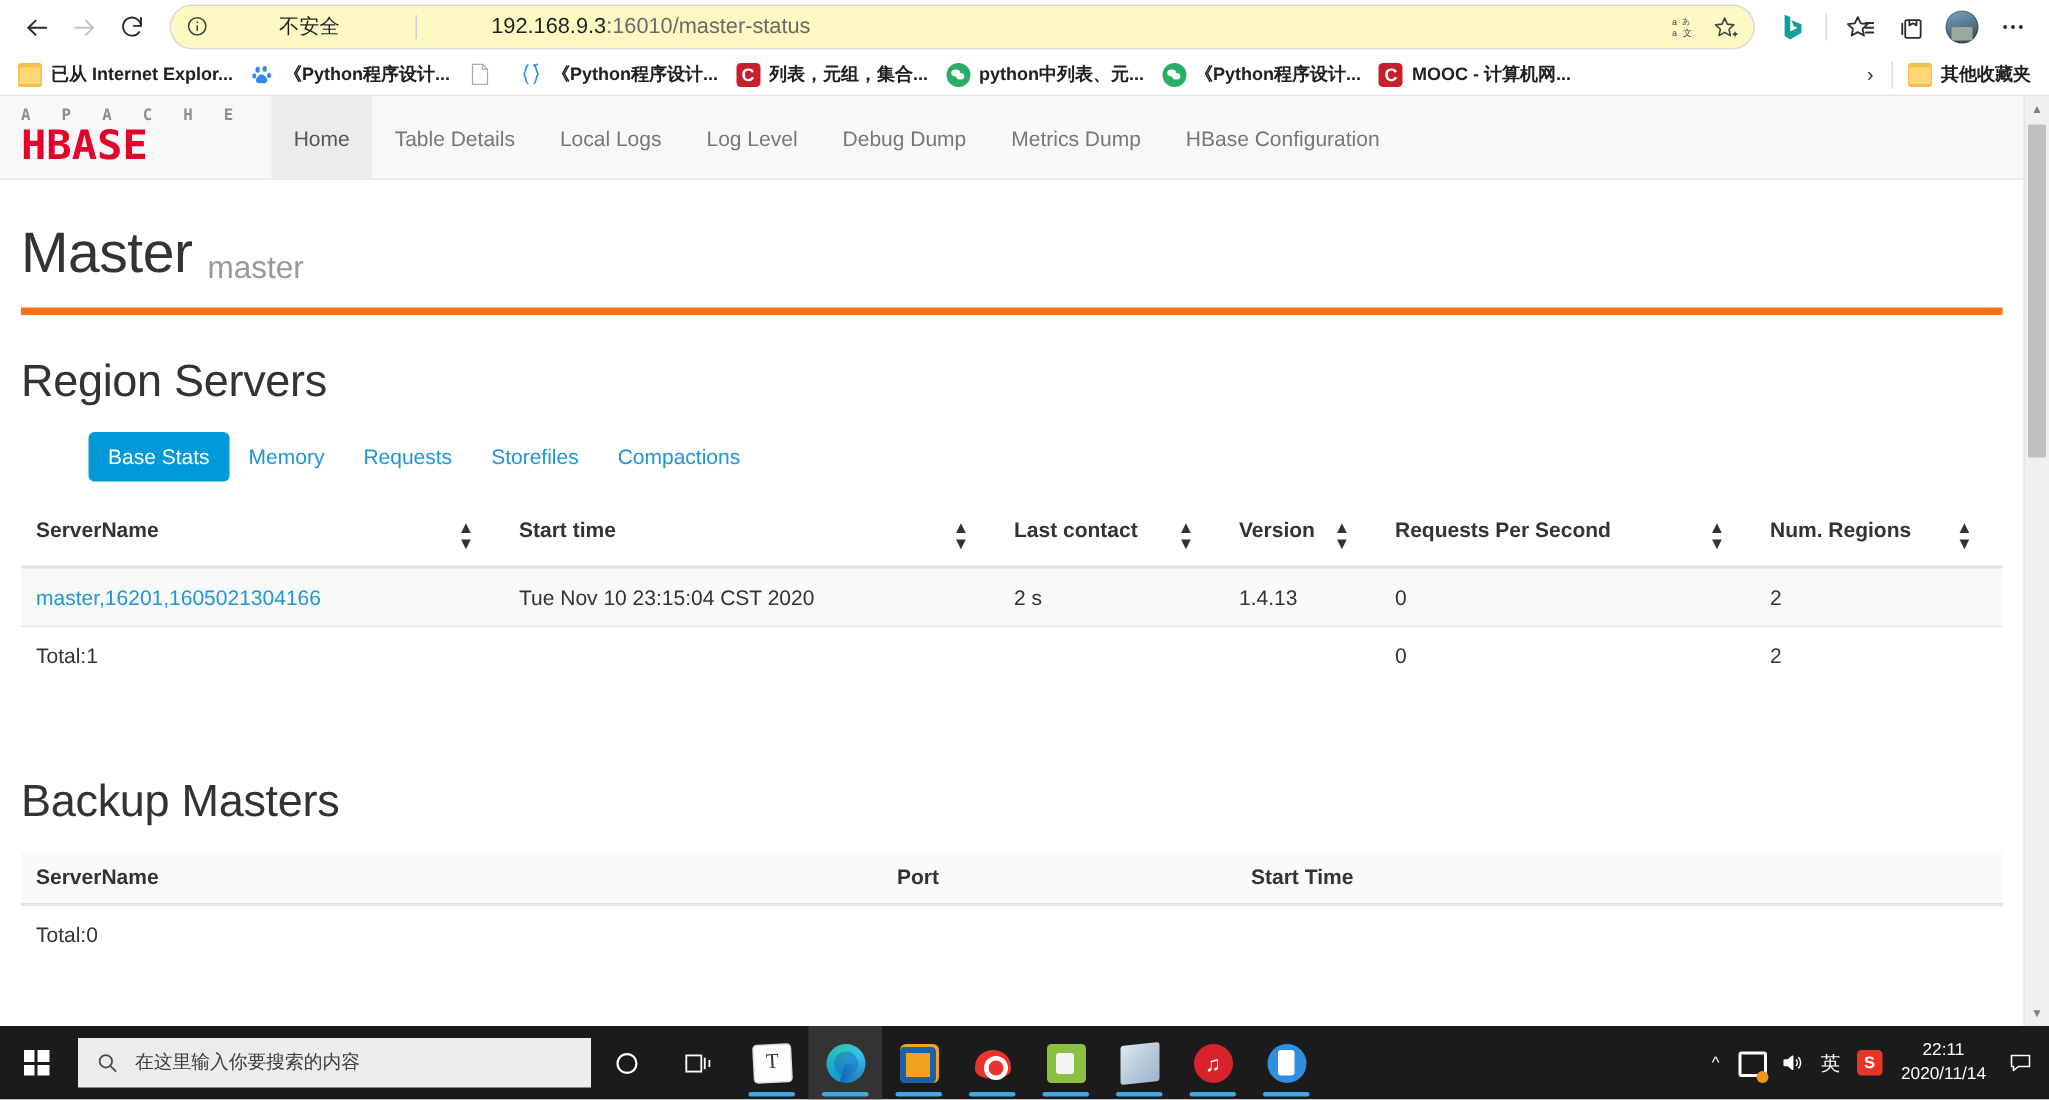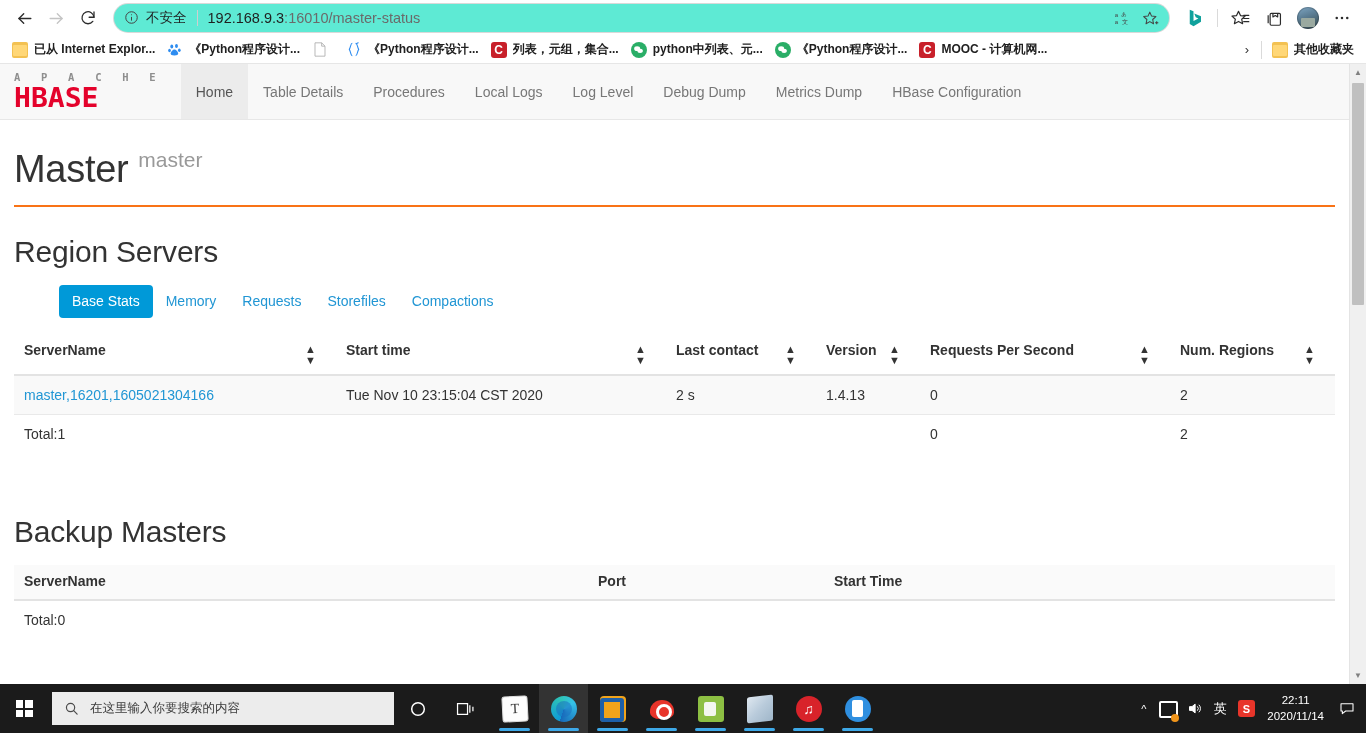--- a/index.html
+++ b/index.html
@@ -26,27 +26,28 @@
     color: #2b2b2b;
     flex: 0 0 auto;
   }
   .nav-btn.disabled { color: #c4c4c4; }
   .nav-btn svg { display: block; }
 
   .omnibox {
     flex: 1 1 auto;
     height: 28px;
     margin: 0 6px 0 10px;
-    background: #5eead4;
+    background: #fef9c3;
     border-radius: 14px;
     display: flex;
     align-items: center;
     padding: 0 6px 0 10px;
     box-shadow: 0 0 0 1px #d9d9d9;
     min-width: 0;
+    gap: 40px;
   }
   .omnibox .info-icon {
     width: 16px; height: 16px;
     flex: 0 0 auto;
     color: #444;
     margin-right: 6px;
   }
   .security-label {
     font-size: 13.5px;
     color: #1f1f1f;
@@ -212,23 +213,23 @@
     font-size: 14px;
     color: #777777;
     white-space: nowrap;
   }
   .hb-nav-item.active { color: #555; background: #ececec; }
 
   
   .hb-content { padding: 0 14px; }
   .page-header {
     padding: 28px 0 14px 0;
-    border-bottom: 2px solid #f97316;
+    border-bottom: 5px solid #f97316;
     margin-bottom: 18px;
-    display: flex; align-items: flex-start;
+    display: flex; align-items: flex-end;
   }
   .page-header h1 {
     font-size: 38px;
     font-weight: normal;
     color: #333333;
     letter-spacing: -0.3px;
   }
   .page-header small {
     font-size: 21px;
     color: #999999;
@@ -586,23 +587,20 @@
       <div class="hb-brand">
         <div class="brand-apache">A P A C H E</div>
         <div class="brand-hbase">HBASE</div>
       </div>
       <div class="hb-nav-items">
         <div class="hb-nav-item active">
             <span>Home</span>
           </div>
         <div class="hb-nav-item">
             <span>Table Details</span>
-          </div>
-        <div class="hb-nav-item">
-            <span>Procedures</span>
           </div>
         <div class="hb-nav-item">
             <span>Local Logs</span>
           </div>
         <div class="hb-nav-item">
             <span>Log Level</span>
           </div>
         <div class="hb-nav-item">
             <span>Debug Dump</span>
           </div>

